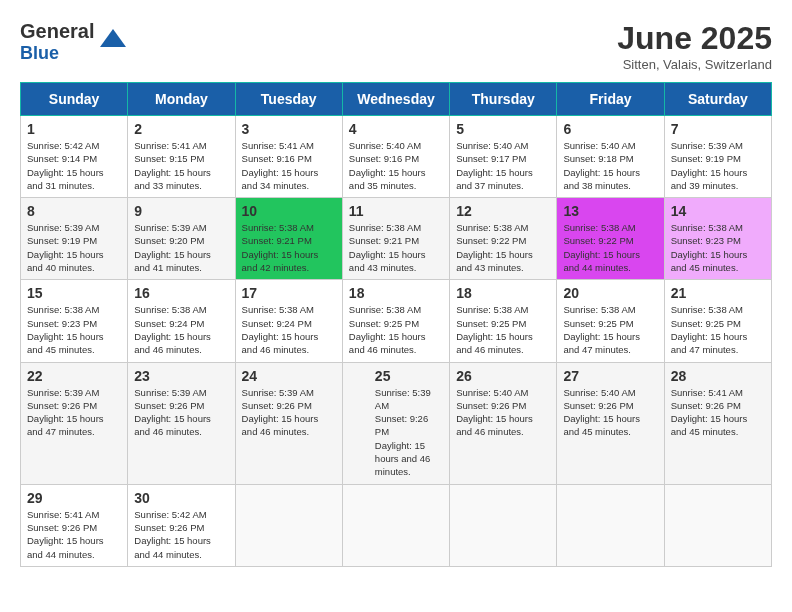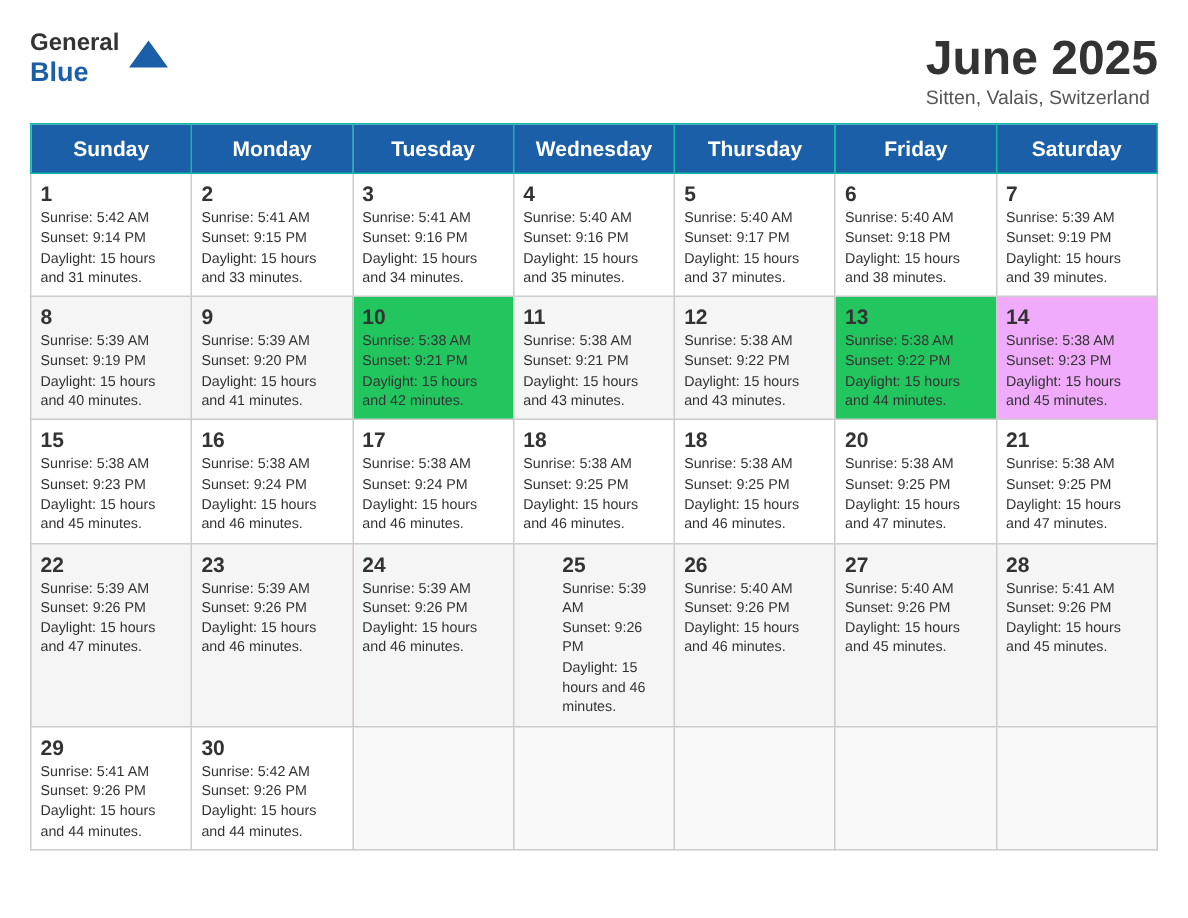--- a/index.html
+++ b/index.html
@@ -14,36 +14,36 @@
       display: flex;
       justify-content: space-between;
       align-items: flex-start;
       margin-bottom: 10px;
     }
     .logo {
       display: flex;
       align-items: center;
     }
     .logo-text-general {
-      font-size: 16px;
+      font-size: 20px;
       font-weight: bold;
       color: #333;
     }
     .logo-text-blue {
       font-size: 18px;
       font-weight: bold;
       color: #1a5fa8;
     }
     .logo-icon {
       width: 30px;
       height: 30px;
       margin-left: 4px;
     }
     .title-area {
-      text-align: left;
+      text-align: right;
     }
     .month-title {
       font-size: 32px;
       font-weight: bold;
       color: #333;
     }
     .location-title {
       font-size: 13px;
       color: #555;
     }
@@ -163,21 +163,21 @@
           <div class="day-info">Sunrise: 5:38 AM<br>Sunset: 9:21 PM<br>Daylight: 15 hours and 42 minutes.</div>
         </td>
         <td style="background-color: rgb(245, 245, 245); margin-left: 44px;">
           <span class="day-number">11</span>
           <div class="day-info">Sunrise: 5:38 AM<br>Sunset: 9:21 PM<br>Daylight: 15 hours and 43 minutes.</div>
         </td>
         <td style="background-color: rgb(245, 245, 245);">
           <span class="day-number">12</span>
           <div class="day-info">Sunrise: 5:38 AM<br>Sunset: 9:22 PM<br>Daylight: 15 hours and 43 minutes.</div>
         </td>
-        <td style="background-color: #22c55e;">
+        <td style="background-color: #d946ef;">
           <span class="day-number">13</span>
           <div class="day-info">Sunrise: 5:38 AM<br>Sunset: 9:22 PM<br>Daylight: 15 hours and 44 minutes.</div>
         </td>
         <td style="background-color: #f0abfc; margin-top: 24px;">
           <span class="day-number">14</span>
           <div class="day-info">Sunrise: 5:38 AM<br>Sunset: 9:23 PM<br>Daylight: 15 hours and 45 minutes.</div>
         </td>
       </tr>
       <tr>
         <td>

